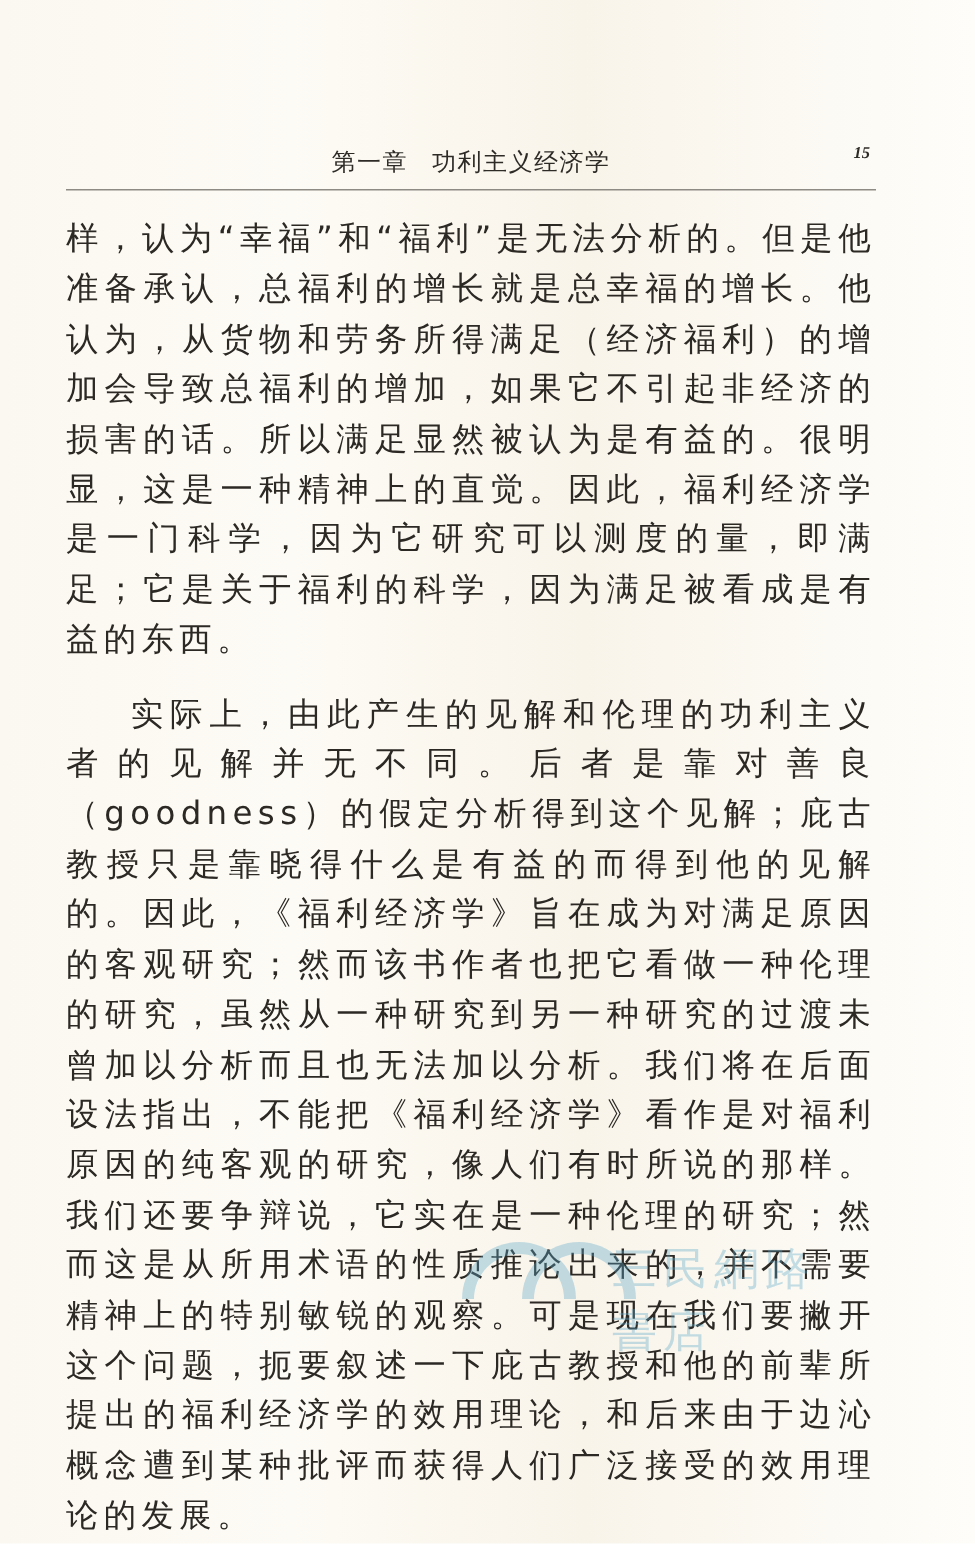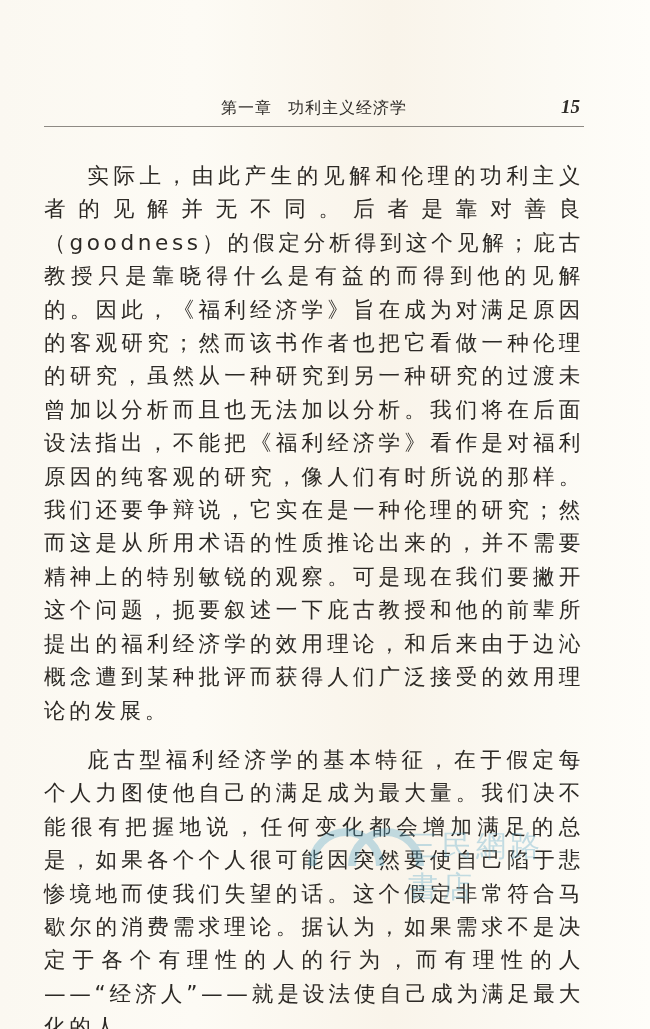--- a/index.html
+++ b/index.html
@@ -15,21 +15,21 @@
     position: absolute; left: 44px; top: 96px; width: 540px; height: 30px;
     border-bottom: 1.5px solid #8e8a84;
   }
   .running-title {
     position: absolute; left: 0; right: 0; top: 2px; text-align: center;
     font-size: 16px; letter-spacing: 1px; color: #2e2b27;
     font-family: "DejaVu Serif", serif;
   }
   .running-title .chapter { margin-right: 16px; }
   .page-number {
-    position: absolute; right: 4px; top: 0px; font-size: 19px;
+    position: absolute; right: 4px; top: 0px; font-size: 11px;
     font-style: italic; font-weight: bold; color: #2e2b27;
     font-family: "Liberation Serif", serif;
   }
   .body-text {
     position: absolute; left: 44px; top: 143px; width: 540px;
     font-size: 21.6px; line-height: 33.4px; letter-spacing: 3.6px;
     text-align: justify; color: #2c2925;
     font-family: "DejaVu Sans", sans-serif;
     font-weight: normal;
   }
@@ -54,20 +54,21 @@
 
 <div class="page">
   <div class="running-head">
     <div class="running-title">
       <span class="chapter">第一章</span><span>功利主义经济学</span>
     </div>
     <div class="page-number">15</div>
   </div>
 
   <div class="body-text">
+    <p>样，认为“幸福”和“福利”是无法分析的。但是他准备承认，总福利的增长就是总幸福的增长。他认为，从货物和劳务所得满足（经济福利）的增加会导致总福利的增加，如果它不引起非经济的损害的话。所以满足显然被认为是有益的。很明显，这是一种精神上的直觉。因此，福利经济学是一门科学，因为它研究可以测度的量，即满足；它是关于福利的科学，因为满足被看成是有益的东西。</p>
     <p class="indent">实际上，由此产生的见解和伦理的功利主义者的见解并无不同。后者是靠对善良（goodness）的假定分析得到这个见解；庇古教授只是靠晓得什么是有益的而得到他的见解的。因此，《福利经济学》旨在成为对满足原因的客观研究；然而该书作者也把它看做一种伦理的研究，虽然从一种研究到另一种研究的过渡未曾加以分析而且也无法加以分析。我们将在后面设法指出，不能把《福利经济学》看作是对福利原因的纯客观的研究，像人们有时所说的那样。我们还要争辩说，它实在是一种伦理的研究；然而这是从所用术语的性质推论出来的，并不需要精神上的特别敏锐的观察。可是现在我们要撇开这个问题，扼要叙述一下庇古教授和他的前辈所提出的福利经济学的效用理论，和后来由于边沁概念遭到某种批评而获得人们广泛接受的效用理论的发展。</p>
     <p class="indent">庇古型福利经济学的基本特征，在于假定每个人力图使他自己的满足成为最大量。我们决不能很有把握地说，任何变化都会增加满足的总是，如果各个个人很可能因突然要使自己陷于悲惨境地而使我们失望的话。这个假定非常符合马歇尔的消费需求理论。据认为，如果需求不是决定于各个有理性的人的行为，而有理性的人——“经济人”——就是设法使自己成为满足最大化的人，</p>
   </div>
 
   <div class="watermark">
     <div class="arc" style="left:0;top:8px;"></div>
     <div class="arc" style="left:40px;top:8px;"></div>
     <div class="text">三民網路書店</div>
   </div>
 </div>

